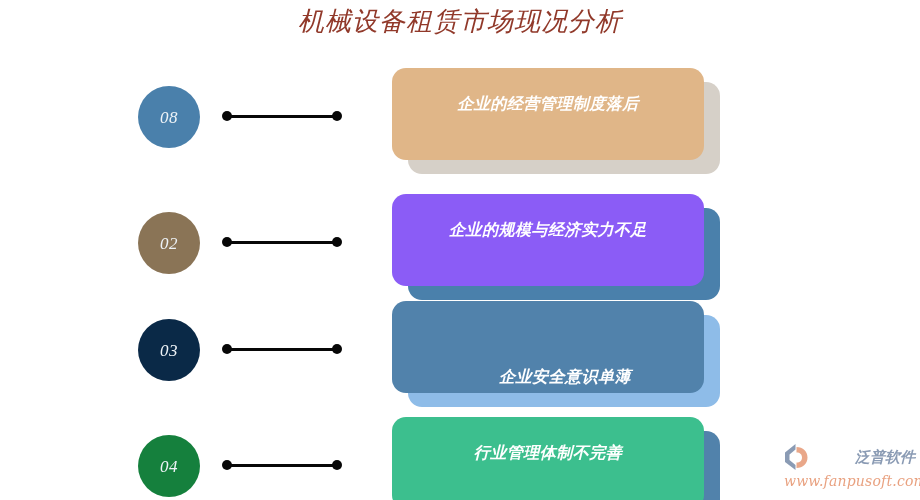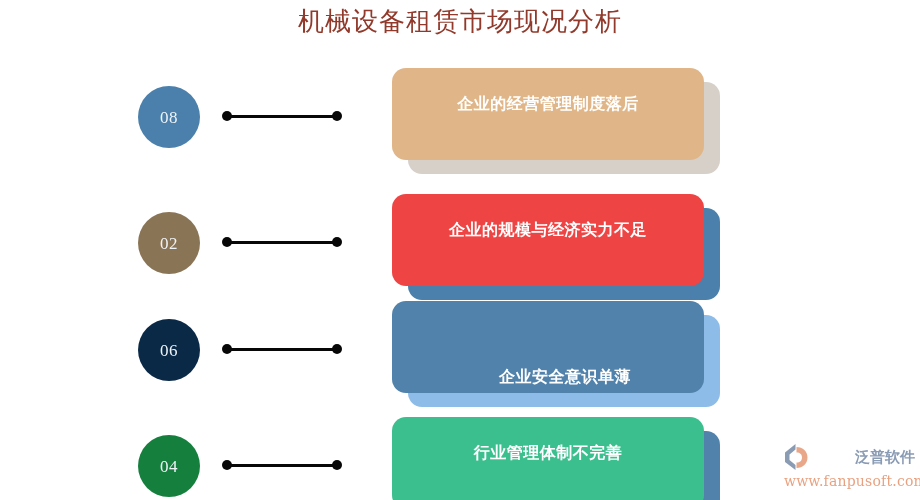--- a/index.html
+++ b/index.html
@@ -14,20 +14,21 @@
     overflow: hidden;
     position: relative;
   }
 
   #slide {
     position: relative;
     width: 920px;
     height: 500px;
     background: #ffffff;
     overflow: hidden;
+    font-style: italic;
   }
 
   
   .slide-title {
     position: absolute;
     left: 0;
     top: 4px;
     width: 920px;
     text-align: center;
     font-family: "Liberation Serif", "DejaVu Serif", serif;
@@ -210,29 +211,29 @@
     <div class="num-circle" style="background: rgb(138, 116, 86);">
       <span class="num-label">02</span>
     </div>
     <div class="connector">
       <div class="conn-dot left"></div>
       <div class="conn-line"></div>
       <div class="conn-dot right"></div>
     </div>
     <div class="panel-wrap">
       <div class="panel-shadow" style="background: rgb(74, 128, 171);"></div>
-      <div class="panel" style="background: #ef4444;">
+      <div class="panel" style="background: #8b5cf6;">
         <div class="panel-text align-center">企业的规模与经济实力不足</div>
       </div>
     </div>
   </div>
 
   <div class="row row-3">
     <div class="num-circle" style="background: rgb(10, 41, 71);">
-      <span class="num-label">06</span>
+      <span class="num-label">03</span>
     </div>
     <div class="connector">
       <div class="conn-dot left"></div>
       <div class="conn-line"></div>
       <div class="conn-dot right"></div>
     </div>
     <div class="panel-wrap">
       <div class="panel-shadow" style="background: rgb(142, 188, 232);"></div>
       <div class="panel" style="background: rgb(81, 130, 171);">
         <div class="panel-text align-left">企业安全意识单薄</div>

